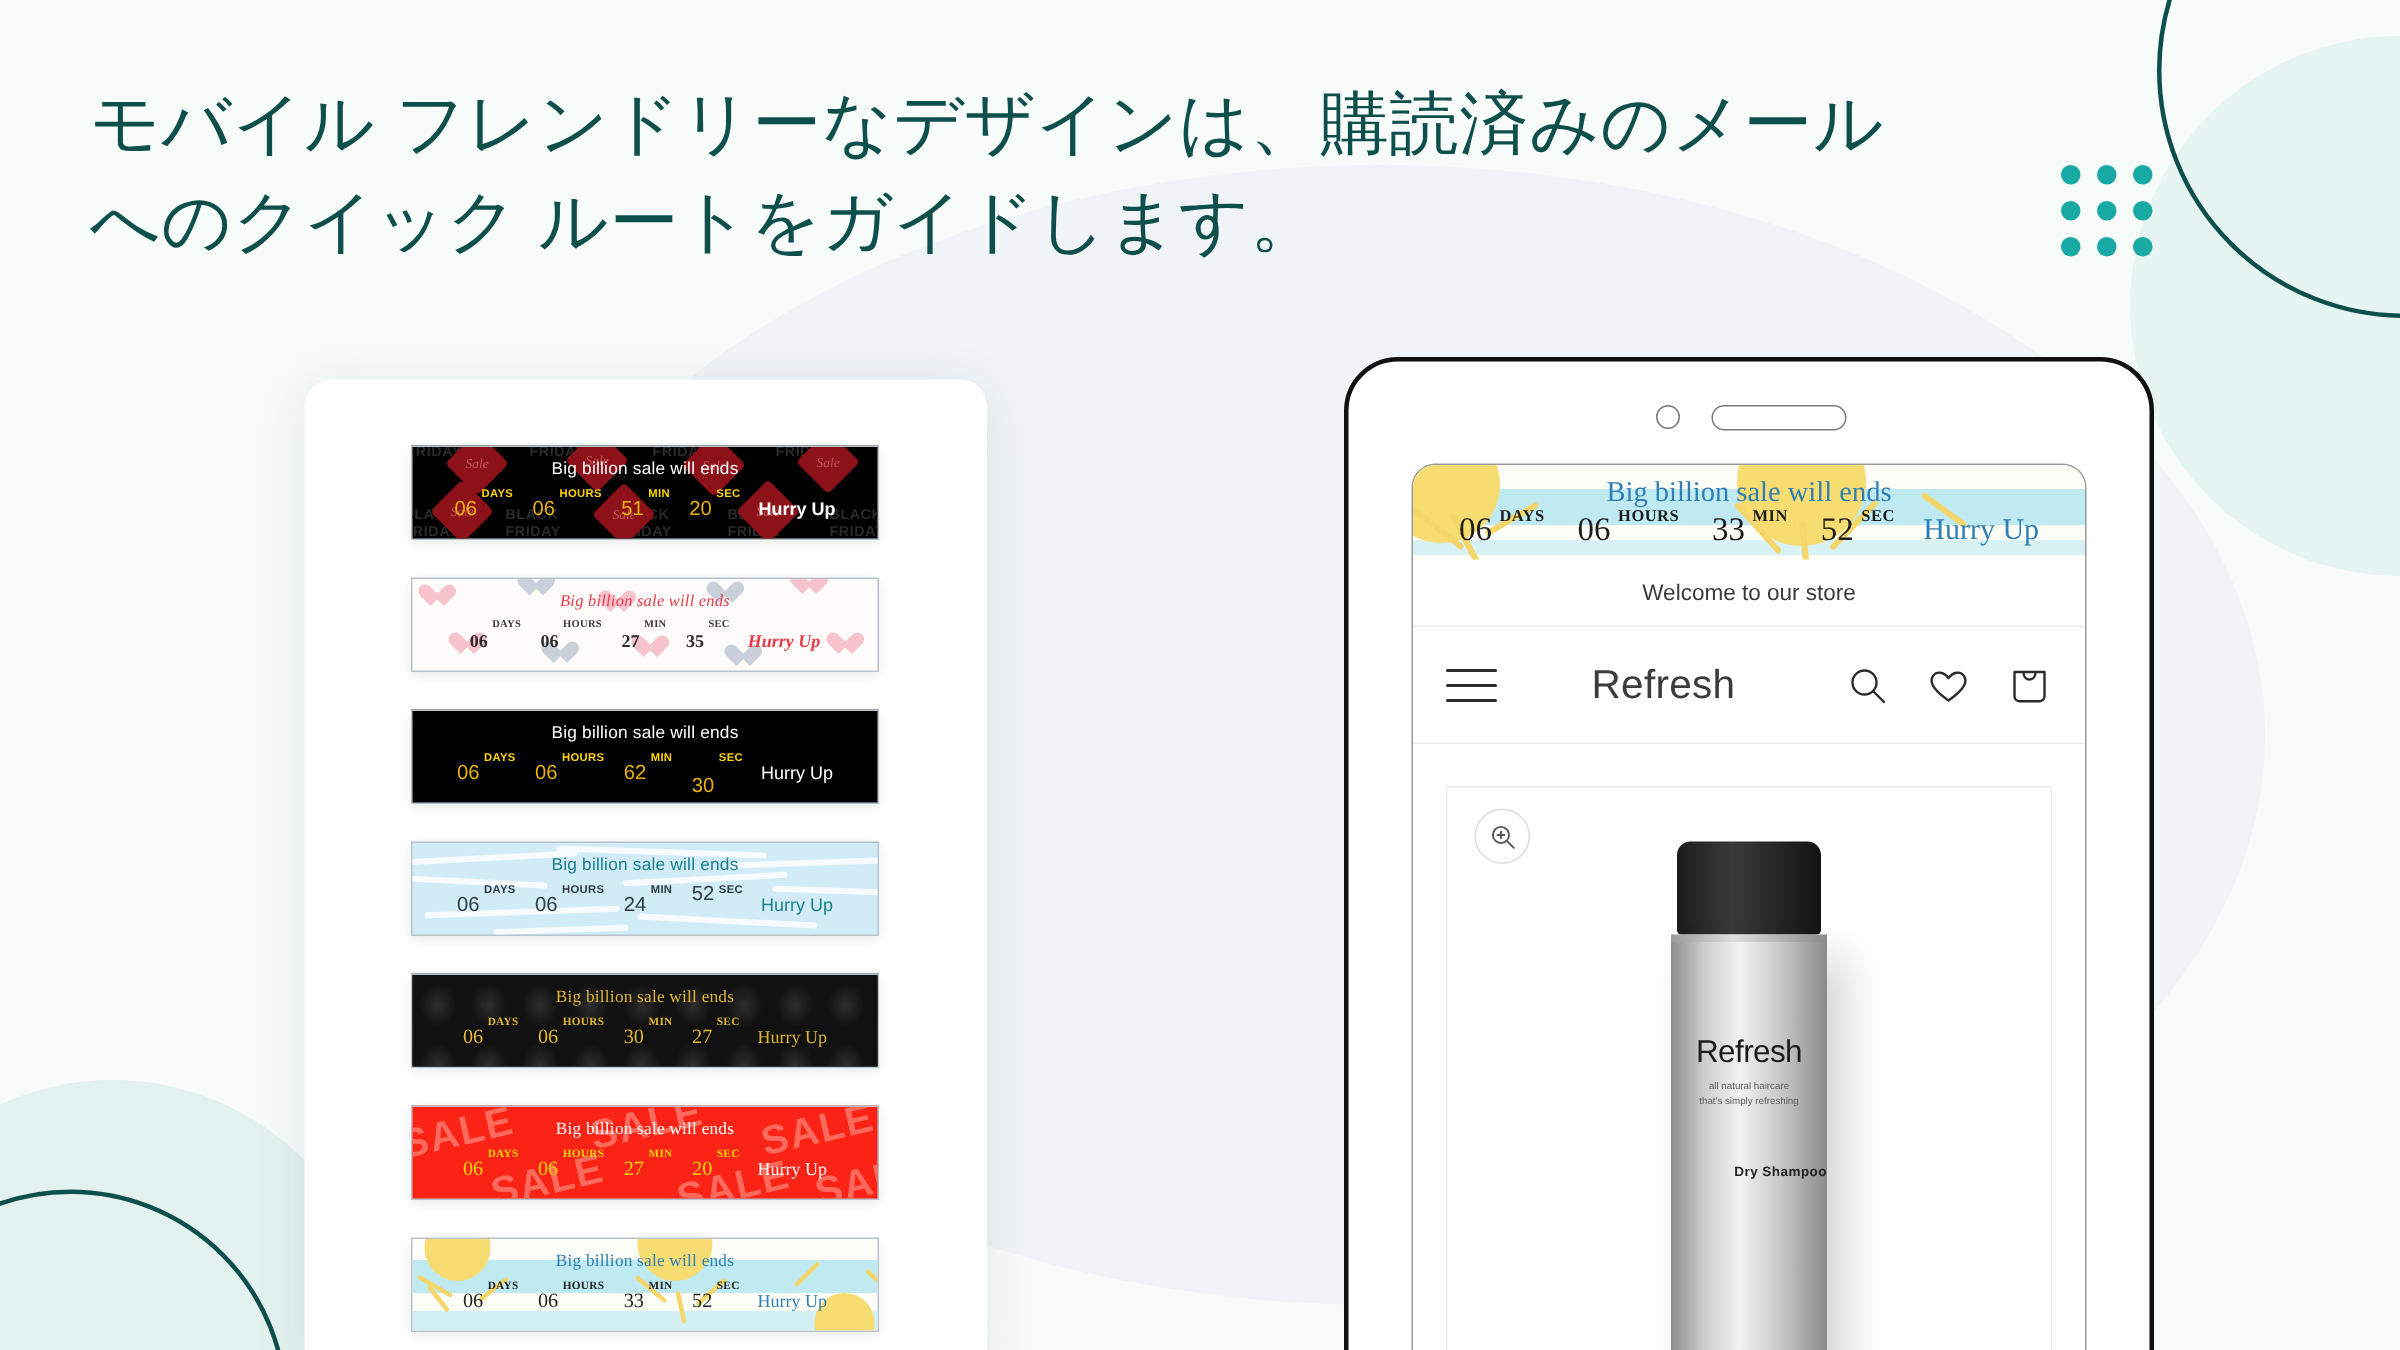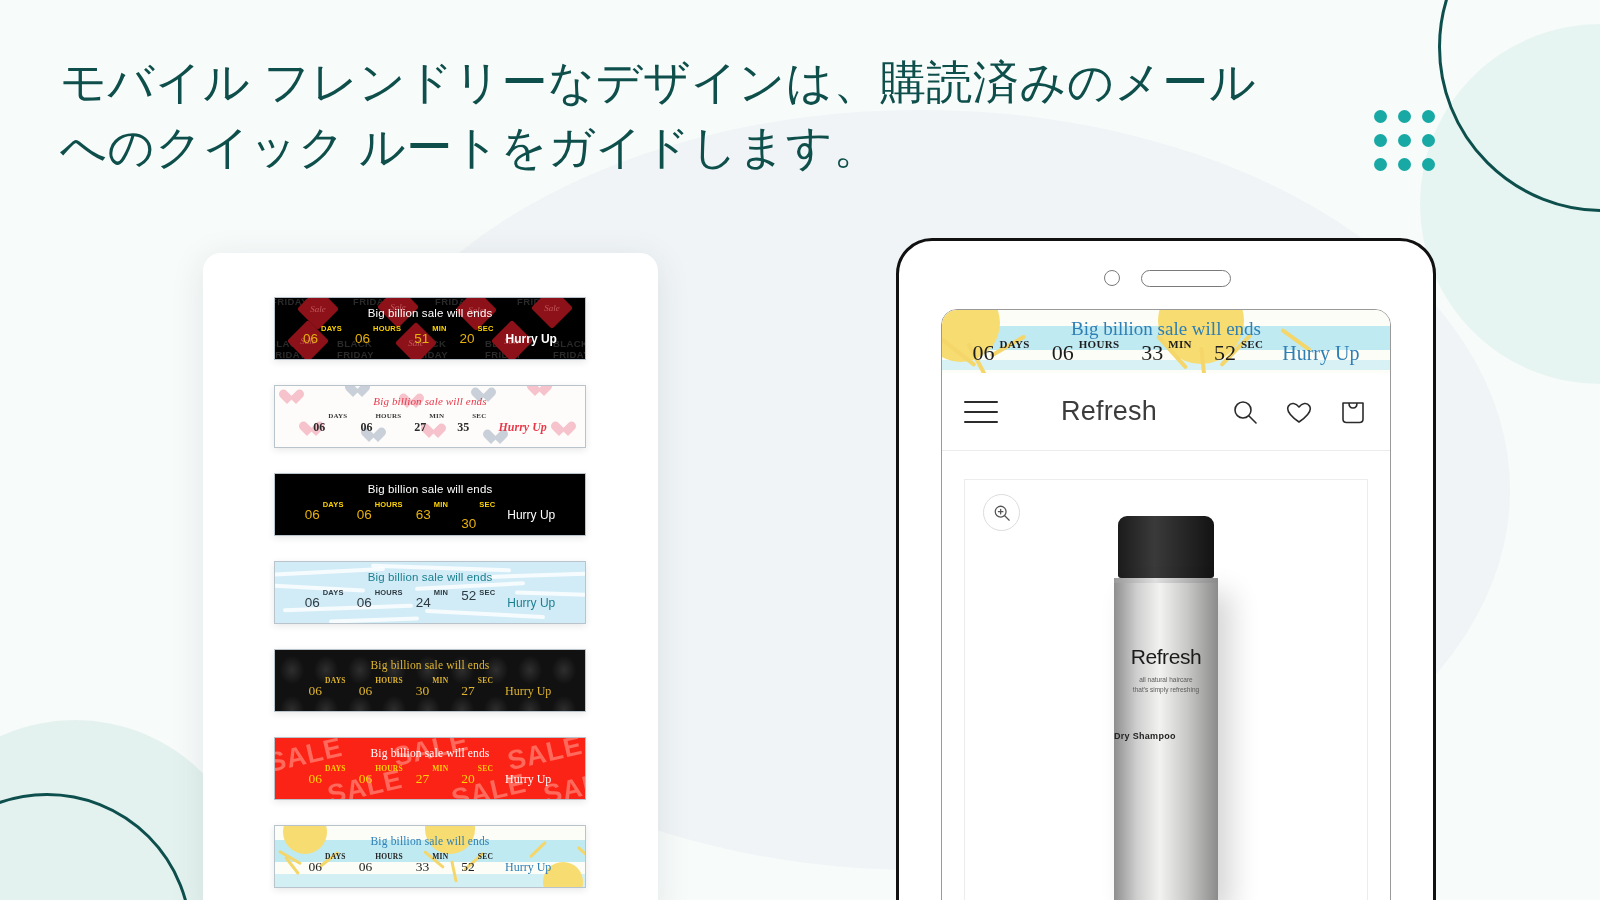--- a/index.html
+++ b/index.html
@@ -209,21 +209,21 @@
     background:linear-gradient(90deg,#9a9a9a,#e6e6e6 40%,#8e8e8e); }
   .can-body{
     width:104px; height:320px; margin:0 auto; position:relative;
     background:linear-gradient(90deg,#8e8e8e 0%,#cfcfcf 22%,#f2f2f0 44%,#c9c9c7 70%,#8b8b8b 100%);
     box-shadow:14px 10px 26px rgba(0,0,0,.16);
   }
   .can-brand{ position:absolute; left:0; right:0; top:62px; text-align:center;
     font-size:21px; color:#1b1b1b; font-family:"Liberation Sans",sans-serif; letter-spacing:-.4px;}
   .can-sub{ position:absolute; left:0; right:0; top:92px; text-align:center;
     font-size:6.5px; color:#5b5b5b; line-height:1.5; white-space:pre-line;}
-  .can-type{ position:absolute; left:0; right:0; top:148px; text-align:left;
+  .can-type{ position:absolute; left:0; right:0; top:148px; text-align:right;
     font-size:9px; font-weight:bold; color:#232323; letter-spacing:.3px;}
 </style>
 </head>
 <body>
 
 <div class="bg">
   <div class="bg-ellipse-center"></div>
   <div class="bg-circle-fill-tr"></div>
   <div class="bg-circle-outline-tr"></div>
   <div class="bg-circle-fill-bl"></div>
@@ -315,21 +315,21 @@
 
     <div class="banner bn3">
       <div class="b-title">Big billion sale will ends</div>
       <div class="b-row">
         <span class="b-num">06</span>
         <span class="b-lab">DAYS</span>
         <span class="b-gap"></span>
         <span class="b-num">06</span>
         <span class="b-lab">HOURS</span>
         <span class="b-gap"></span>
-        <span class="b-num">63</span>
+        <span class="b-num">62</span>
         <span class="b-lab">MIN</span>
         <span class="b-gap"></span>
         <span class="b-num sec-low">30</span>
         <span class="b-lab">SEC</span>
         <span class="b-hurry">Hurry Up</span>
       </div>
     </div>
 
     <div class="banner bn4">
       <div>
@@ -471,20 +471,21 @@
         <span class="pb-gap"></span>
         <span class="pb-num">33</span>
         <span class="pb-lab">MIN</span>
         <span class="pb-gap"></span>
         <span class="pb-num">52</span>
         <span class="pb-lab">SEC</span>
         <span class="pb-hurry">Hurry Up</span>
       </div>
     </div>
 
+    <div class="welcome">Welcome to our store</div>
 
     <div class="store-head">
       <div class="hamburger">
         <span></span>
           <span></span>
           <span></span>
       </div>
       <div class="brand">Refresh</div>
       <div class="head-icons">
         <span>

